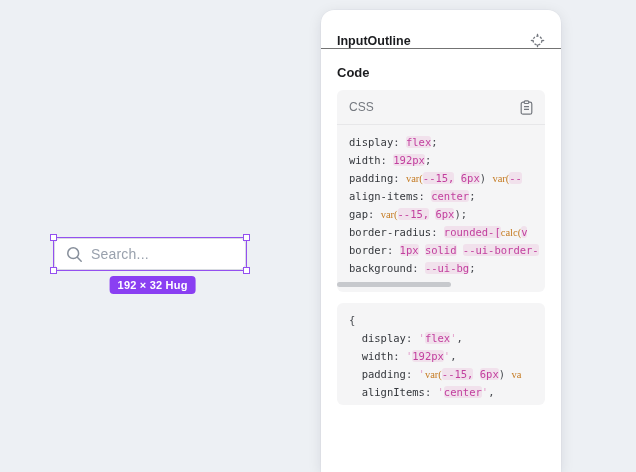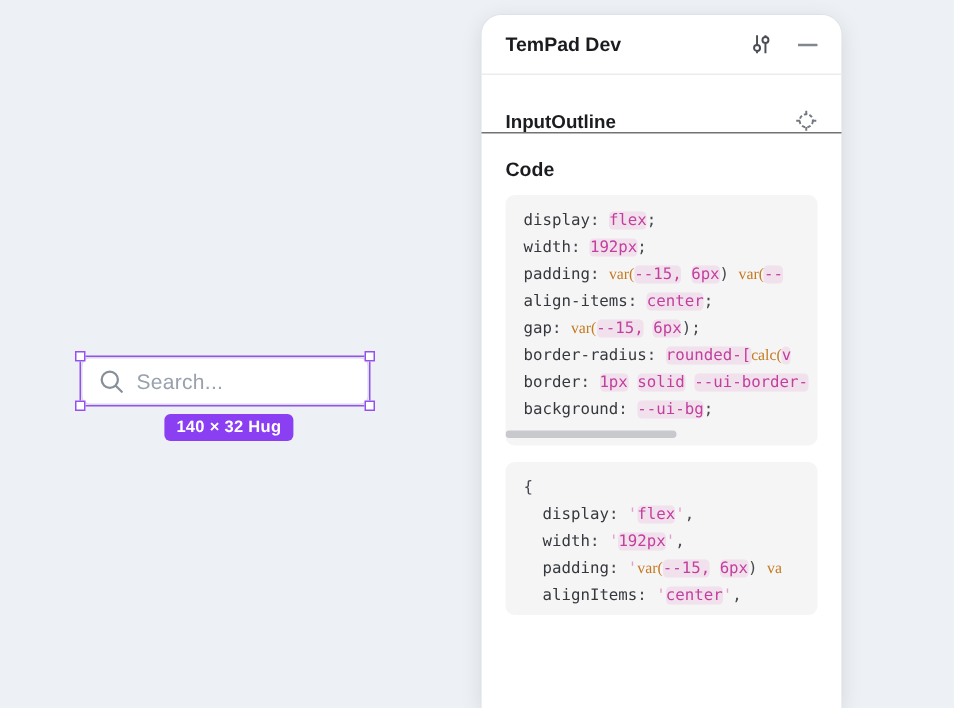--- a/index.html
+++ b/index.html
@@ -94,60 +94,53 @@
         <circle cx="7.2" cy="7.2" r="5.4" fill="none" stroke="#878f9b" stroke-width="1.5"></circle>
         <line x1="11.3" y1="11.3" x2="15.2" y2="15.2" stroke="#878f9b" stroke-width="1.5" stroke-linecap="round"></line>
       </svg>
       <span class="ph">Search...</span>
     </div>
     <div class="sel-outline"></div>
     <div class="handle h-nw"></div>
     <div class="handle h-ne"></div>
     <div class="handle h-sw"></div>
     <div class="handle h-se"></div>
-    <div class="size-badge">140 × 32 Hug</div>
+    <div class="size-badge">192 × 32 Hug</div>
   </div>
 
   <div class="panel">
 
-    <div class="panel-header">
-      <span class="panel-title">TemPad Dev</span>
-      <div class="hdr-icons">
-        <button class="icon-btn">
-          <svg width="15" height="15" viewBox="0 0 15 15">
-            <line x1="4.7" y1="1.5" x2="4.7" y2="13.5" stroke="#4a4d53" stroke-width="1.3"></line>
-            <line x1="10.3" y1="1.5" x2="10.3" y2="13.5" stroke="#4a4d53" stroke-width="1.3"></line>
-            <circle cx="4.7" cy="10" r="2" fill="#ffffff" stroke="#4a4d53" stroke-width="1.3"></circle>
-            <circle cx="10.3" cy="4.6" r="2" fill="#ffffff" stroke="#4a4d53" stroke-width="1.3"></circle>
-          </svg>
-        </button>
-        <button class="icon-btn">
-          <svg width="13" height="4" viewBox="0 0 13 4">
-            <line x1="0.5" y1="2" x2="12.5" y2="2" stroke="#818691" stroke-width="1.8" stroke-linecap="round"></line>
-          </svg>
-        </button>
-      </div>
-    </div>
 
     <div class="node-row">
       <span class="node-name">InputOutline</span>
       <button class="icon-btn">
         <svg width="15" height="15" viewBox="0 0 15 15">
           <circle cx="7.5" cy="7.5" r="4.4" fill="none" stroke="#74787f" stroke-width="1.3" stroke-dasharray="2.3 1.5"></circle>
           <line x1="7.5" y1="0.8" x2="7.5" y2="3.4" stroke="#74787f" stroke-width="1.3"></line>
           <line x1="7.5" y1="11.6" x2="7.5" y2="14.2" stroke="#74787f" stroke-width="1.3"></line>
           <line x1="0.8" y1="7.5" x2="3.4" y2="7.5" stroke="#74787f" stroke-width="1.3"></line>
           <line x1="11.6" y1="7.5" x2="14.2" y2="7.5" stroke="#74787f" stroke-width="1.3"></line>
         </svg>
       </button>
     </div>
 
     <div class="section-label">Code</div>
 
     <div class="code-block">
+      <div class="code-block-header">
+        <span class="code-block-label">CSS</span>
+        <button class="icon-btn">
+          <svg width="13" height="15" viewBox="0 0 13 15">
+            <rect x="1.2" y="2.2" width="10.6" height="12" rx="1.8" fill="none" stroke="#74787f" stroke-width="1.2"></rect>
+            <rect x="4.2" y="0.9" width="4.6" height="2.6" rx="1" fill="#f5f5f6" stroke="#74787f" stroke-width="1.1"></rect>
+            <line x1="4" y1="6.6" x2="9" y2="6.6" stroke="#74787f" stroke-width="1.1"></line>
+            <line x1="4" y1="9.4" x2="9" y2="9.4" stroke="#74787f" stroke-width="1.1"></line>
+          </svg>
+        </button>
+      </div>
       <div class="code-content"><div class="code-line"><span class="tk-p">display</span><span class="tk-d">: </span><span class="tk-v">flex</span><span class="tk-d">;</span></div><div class="code-line"><span class="tk-p">width</span><span class="tk-d">: </span><span class="tk-v">192px</span><span class="tk-d">;</span></div><div class="code-line"><span class="tk-p">padding</span><span class="tk-d">: </span><span class="tk-f">var(</span><span class="tk-v">--15,</span><span class="tk-d"> </span><span class="tk-v">6px</span><span class="tk-d">) </span><span class="tk-f">var(</span><span class="tk-v">--</span></div><div class="code-line"><span class="tk-p">align-items</span><span class="tk-d">: </span><span class="tk-v">center</span><span class="tk-d">;</span></div><div class="code-line"><span class="tk-p">gap</span><span class="tk-d">: </span><span class="tk-f">var(</span><span class="tk-v">--15,</span><span class="tk-d"> </span><span class="tk-v">6px</span><span class="tk-d">);</span></div><div class="code-line"><span class="tk-p">border-radius</span><span class="tk-d">: </span><span class="tk-v">rounded-[</span><span class="tk-f">calc(</span><span class="tk-v">v</span></div><div class="code-line"><span class="tk-p">border</span><span class="tk-d">: </span><span class="tk-v">1px</span><span class="tk-d"> </span><span class="tk-v">solid</span><span class="tk-d"> </span><span class="tk-v">--ui-border-</span></div><div class="code-line"><span class="tk-p">background</span><span class="tk-d">: </span><span class="tk-v">--ui-bg</span><span class="tk-d">;</span></div></div>
       <div class="hscrollbar">
         <div class="thumb"></div>
       </div>
     </div>
 
     <div class="code-block">
       <div class="code-content"><div class="code-line"><span class="tk-d">{</span></div><div class="code-line"><span class="tk-d">  </span><span class="tk-p">display</span><span class="tk-d">: </span><span class="tk-q">'</span><span class="tk-v">flex</span><span class="tk-q">'</span><span class="tk-d">,</span></div><div class="code-line"><span class="tk-d">  </span><span class="tk-p">width</span><span class="tk-d">: </span><span class="tk-q">'</span><span class="tk-v">192px</span><span class="tk-q">'</span><span class="tk-d">,</span></div><div class="code-line"><span class="tk-d">  </span><span class="tk-p">padding</span><span class="tk-d">: </span><span class="tk-q">'</span><span class="tk-f">var(</span><span class="tk-v">--15,</span><span class="tk-d"> </span><span class="tk-v">6px</span><span class="tk-d">) </span><span class="tk-f">va</span></div><div class="code-line"><span class="tk-d">  </span><span class="tk-p">alignItems</span><span class="tk-d">: </span><span class="tk-q">'</span><span class="tk-v">center</span><span class="tk-q">'</span><span class="tk-d">,</span></div></div>
     </div>
 

